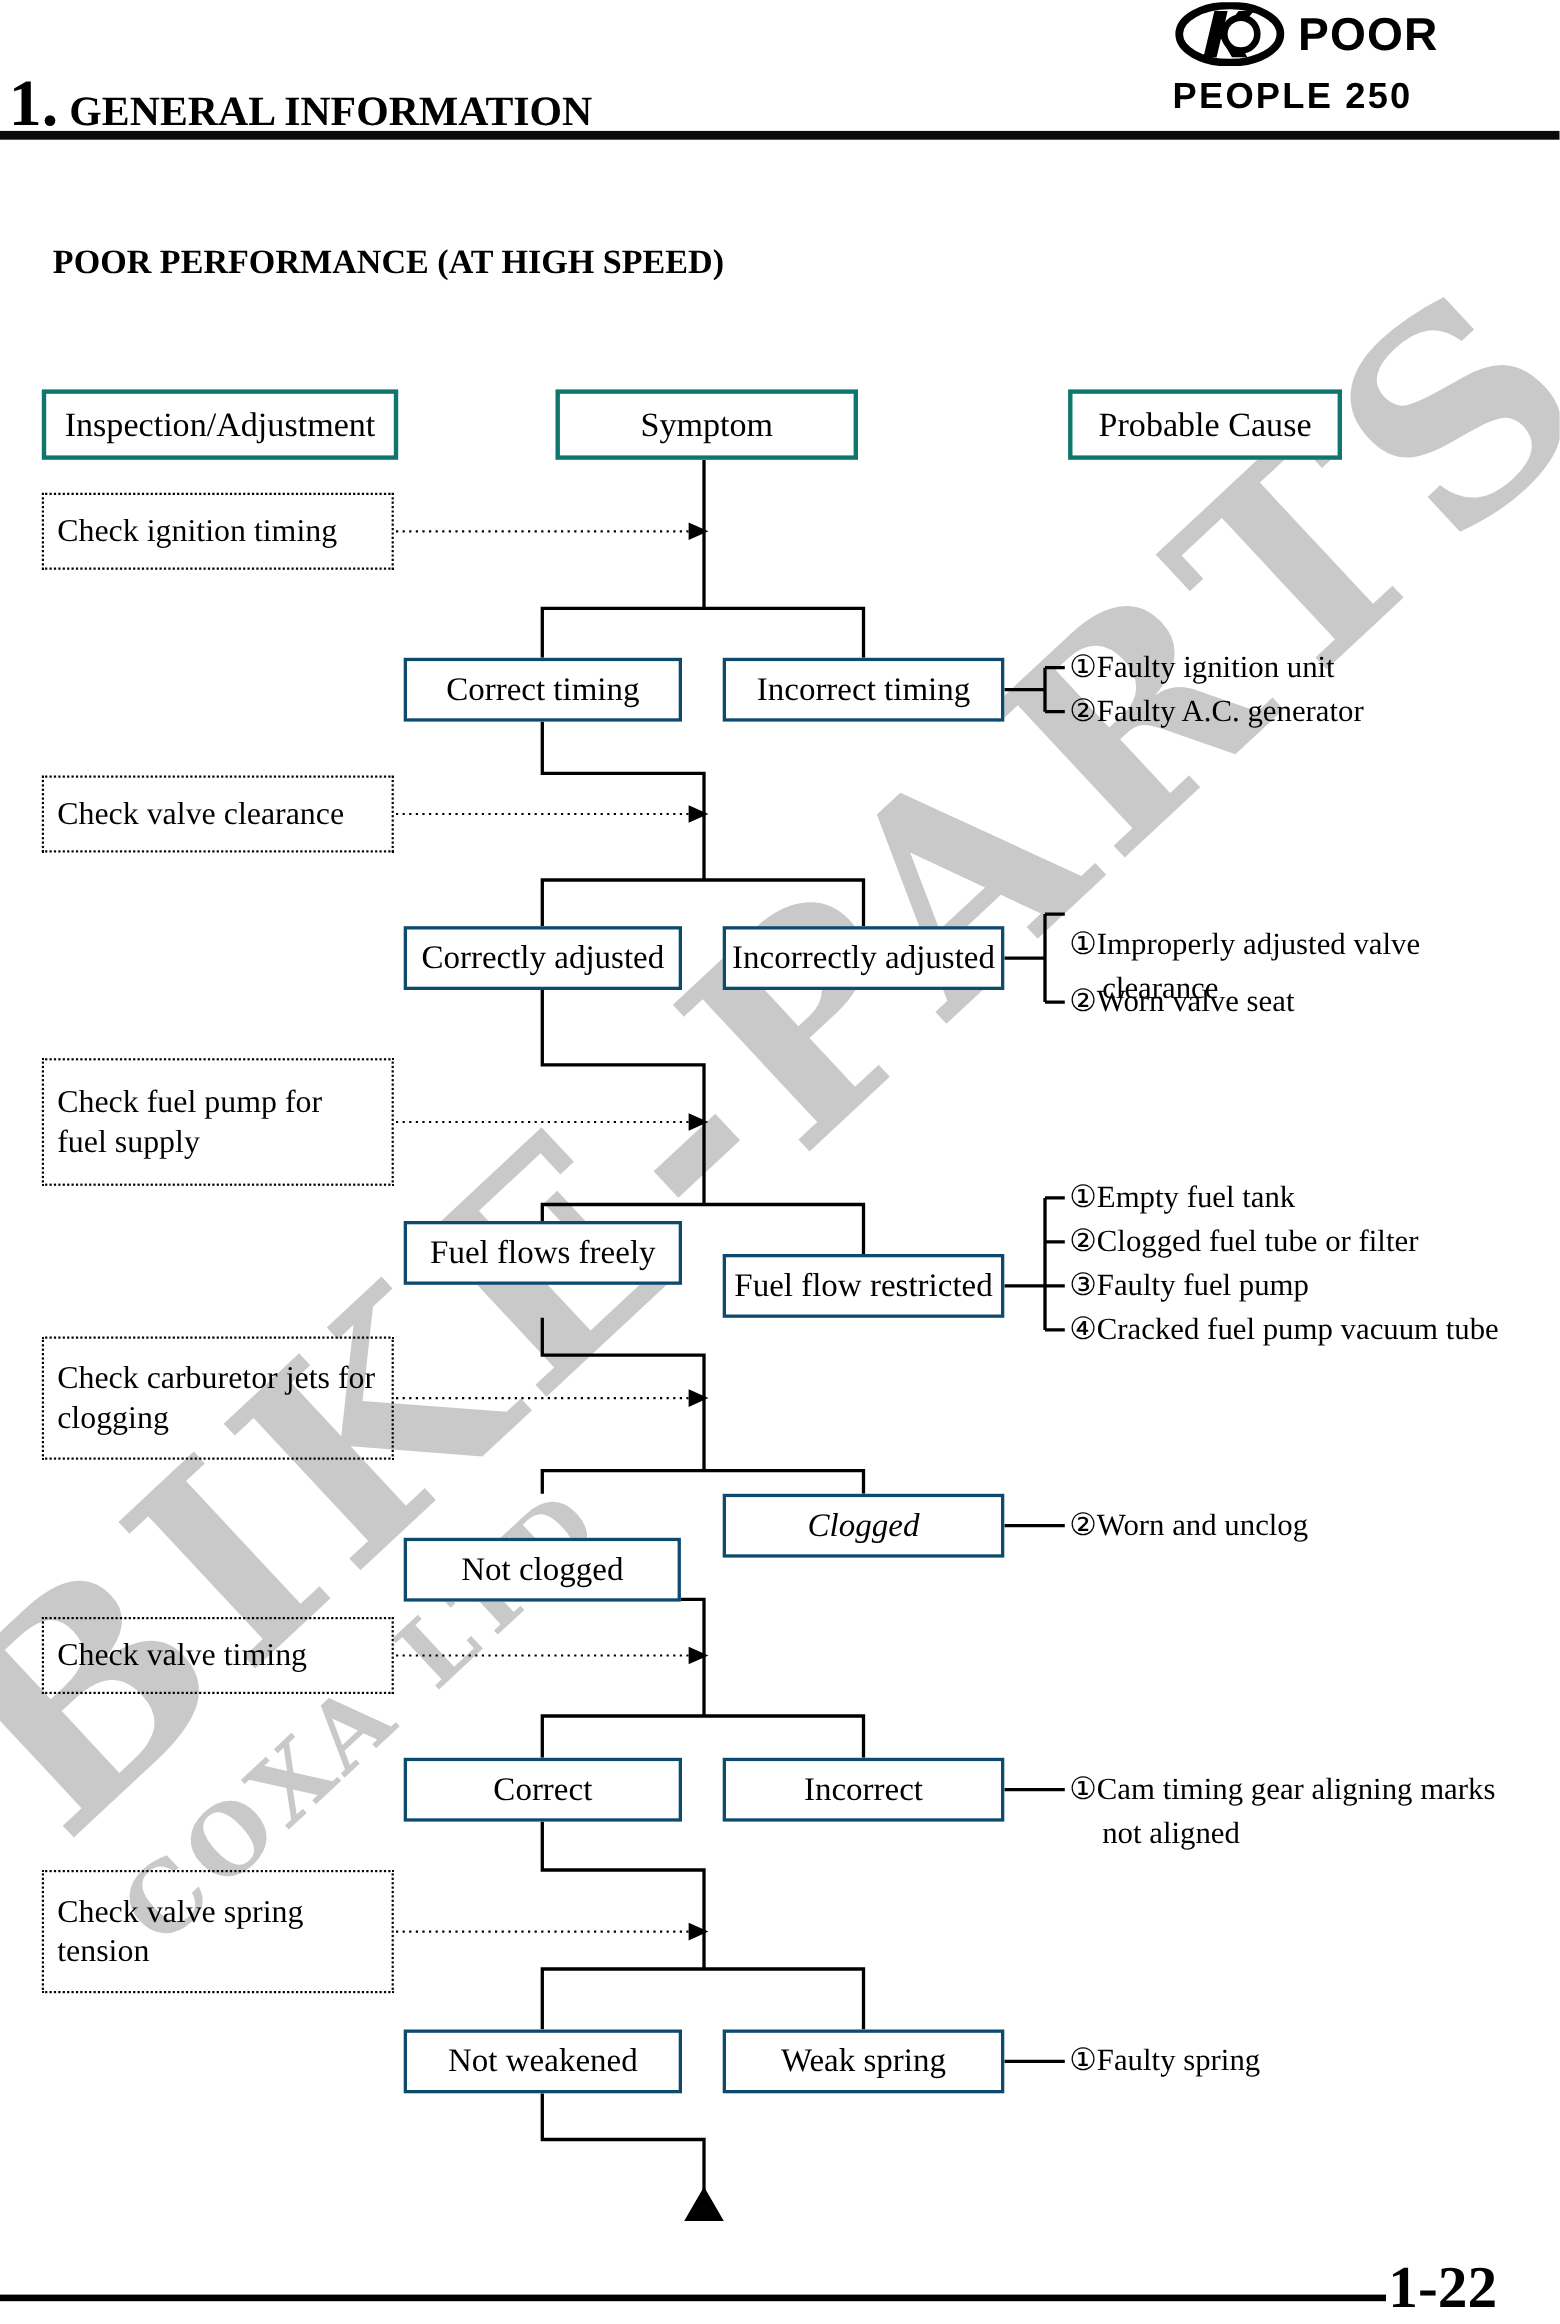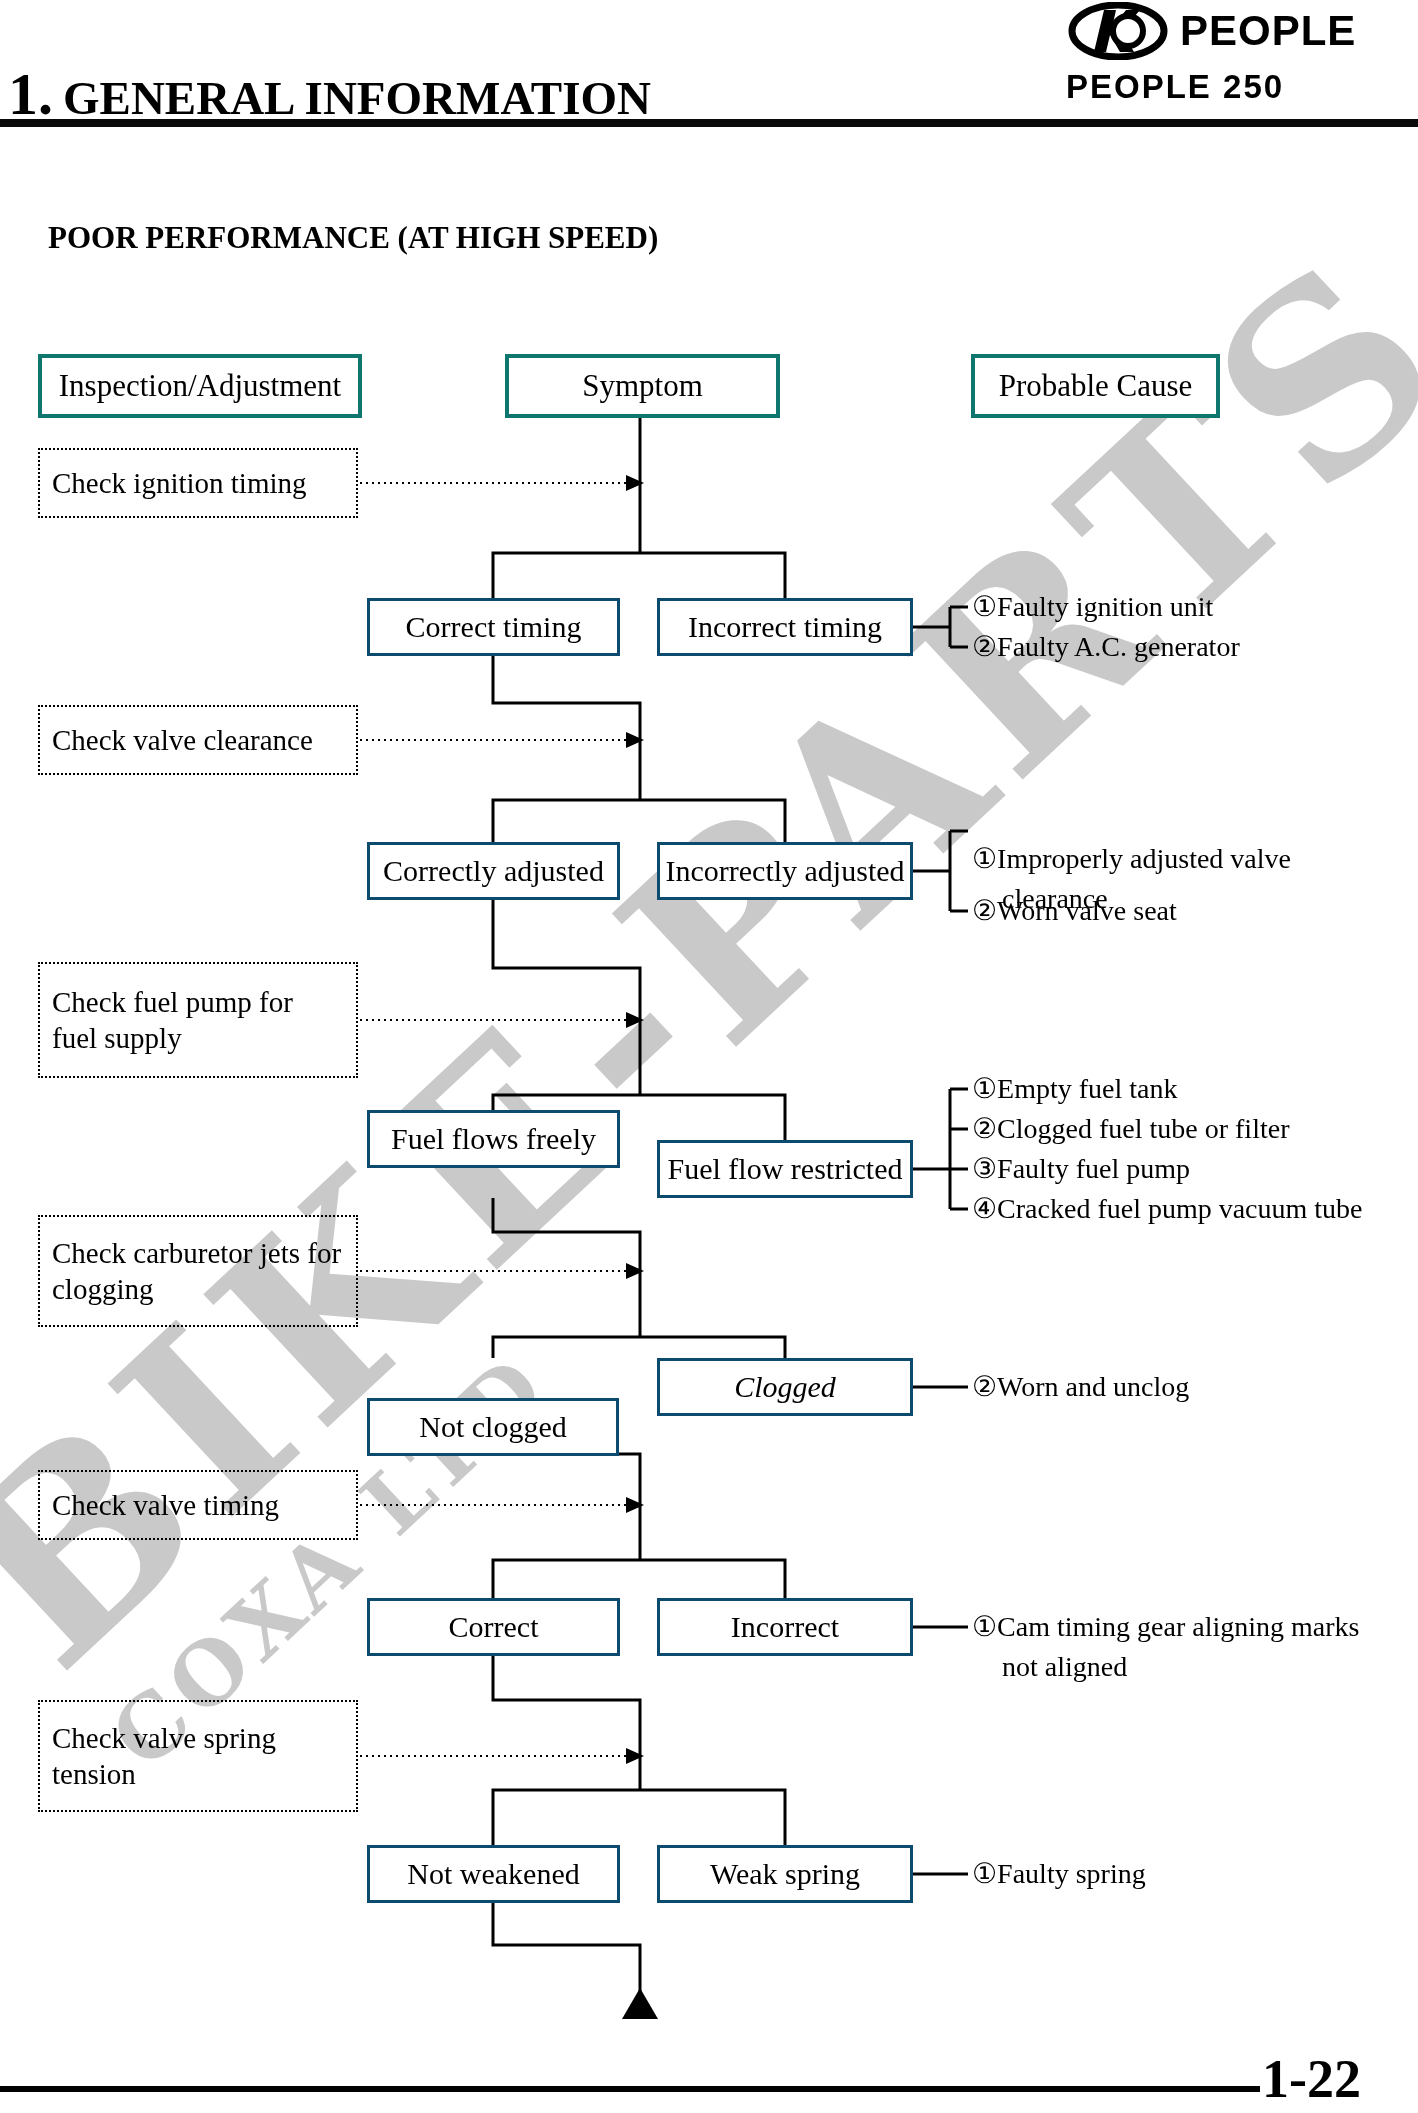--- a/index.html
+++ b/index.html
@@ -11,21 +11,21 @@
   .wm {
     position:absolute; color:#c9c9c9; font-weight:bold; white-space:nowrap;
     font-family:"DejaVu Serif","Liberation Serif",serif; z-index:0;
     transform-origin:center center; user-select:none;
   }
   .wm-main { left:700px; top:960px; font-size:250px; letter-spacing:14px; transform:translate(-50%,-50%) rotate(-43deg); }
   .wm-sub  { left:330px; top:1560px; font-size:86px; letter-spacing:8px; transform:translate(-50%,-50%) rotate(-43deg); }
   
   .chapter { position:absolute; left:8px; top:60px; z-index:3; white-space:nowrap; }
   .chapter .num   { font-size:60px; font-weight:bold; }
-  .chapter .title { font-size:47px; font-weight:bold; margin-left:10px; }
+  .chapter .title { font-size:38px; font-weight:bold; margin-left:10px; }
   .brand-row { position:absolute; left:1068px; top:2px; z-index:3; display:flex; align-items:center; }
   .brand-name {
     font-family:"Liberation Sans","DejaVu Sans",sans-serif; font-weight:900;
     font-size:42px; letter-spacing:1px; margin-left:12px;
   }
   .model-name {
     position:absolute; left:1066px; top:68px; z-index:3;
     font-family:"Liberation Sans","DejaVu Sans",sans-serif; font-weight:bold; font-size:33px; letter-spacing:2px;
   }
   .top-rule { position:absolute; left:0; top:119px; width:1418px; height:8px; background:#0a0a0a; z-index:3; }
@@ -111,21 +111,21 @@
 
   <div class="chapter">
     <span class="num">1.</span><span class="title">GENERAL INFORMATION</span>
   </div>
   <div class="brand-row">
     <svg width="100" height="58" viewBox="0 0 100 58">
       <ellipse cx="50" cy="29" rx="46" ry="26" fill="none" stroke="#000" stroke-width="7"></ellipse>
       <path d="M36 8 L48 8 L44 26 L58 8 L72 8 L54 29 L66 50 L52 50 L42 33 L38 50 L26 50 Z" fill="#000"></path>
       <circle cx="60" cy="29" r="15" fill="#fff" stroke="#000" stroke-width="6"></circle>
     </svg>
-    <span class="brand-name">PEOPLE</span>
+    <span class="brand-name">POOR</span>
   </div>
   <div class="model-name">PEOPLE 250</div>
   <div class="top-rule"></div>
 
   <div class="doc-title">POOR PERFORMANCE (AT HIGH SPEED)</div>
 
   <div class="hd-box" style="left:38px; top:354px; width:324px; height:64px;">Inspection/Adjustment</div>
   <div class="hd-box" style="left:505px; top:354px; width:275px; height:64px;">Symptom</div>
   <div class="hd-box" style="left:971px; top:354px; width:249px; height:64px;">Probable Cause</div>
 

